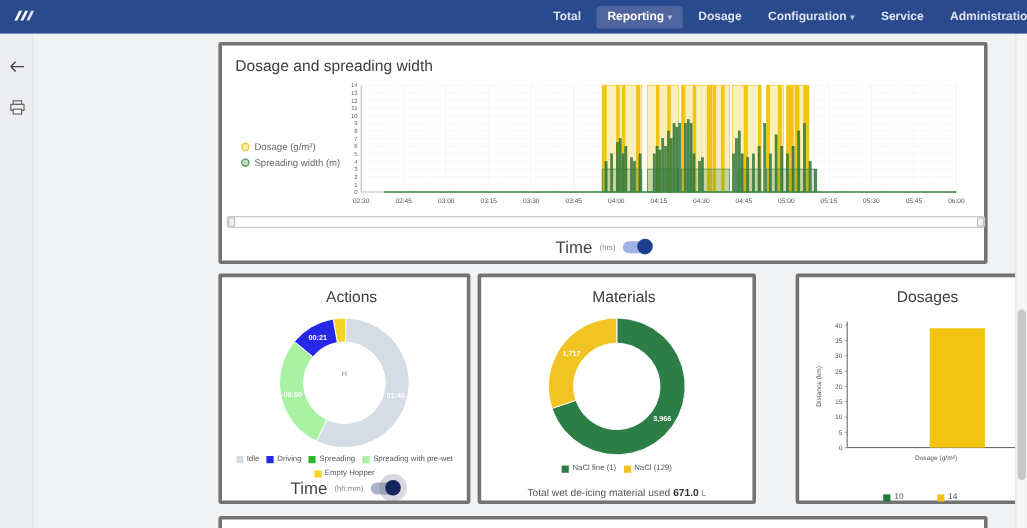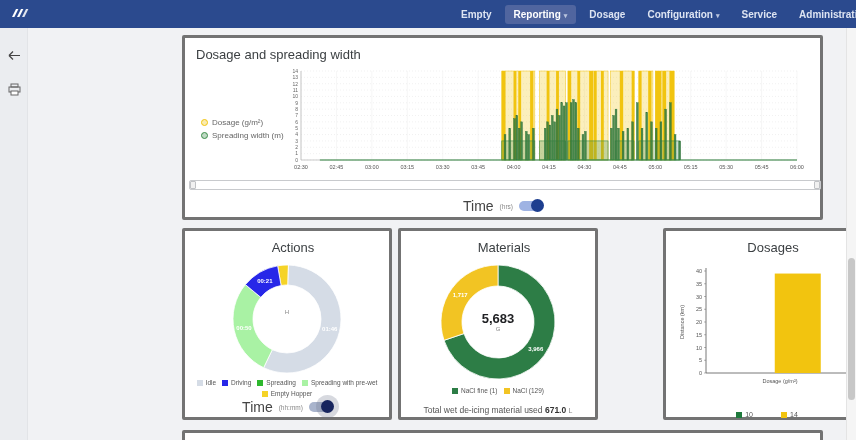--- a/index.html
+++ b/index.html
@@ -17,21 +17,21 @@
 
   
   .sidebar { position:absolute; top:28px; left:0; width:28px; height:412px; background:#ebedf0; border-right:1px solid #e2e4e7; }
   .sidebar .icon-btn { width:28px; height:26px; display:flex; align-items:center; justify-content:center; cursor:pointer; }
   .sidebar .icon-btn:first-child { margin-top:14px; margin-bottom:8px; }
 
   
   .card { position:absolute; background:#fff; border:3px solid #737373; border-radius:2px; }
   #card-timeline { left:182px; top:35px; width:641px; height:185px; }
   #card-actions  { left:182px; top:228px; width:210px; height:192px; }
-  #card-materials{ left:398px; top:228px; width:200px; height:192px; }
+  #card-materials{ left:398px; top:228px; width:232px; height:192px; }
   #card-dosages  { left:615px; top:228px; width:208px; height:192px;margin-left:48px; }
   #card-bottom   { left:182px; top:430px; width:641px; height:18px; }
 
   .card-title { font-size:13px; color:#3c4043; padding:9px 0 0 11px; }
   .card-title.center { text-align:center; padding-left:12px; }
 
   
   .tl-legend { position:absolute; left:16px; top:80px; font-size:8px; color:#666; }
   .tl-legend .row { display:flex; align-items:center; margin-bottom:4px; cursor:pointer; }
   .dot { width:7px; height:7px; border-radius:50%; margin-right:4px; display:inline-block; }
@@ -74,21 +74,21 @@
 
 <div class="navbar">
   <svg class="logo" viewBox="0 0 26 16">
     <g fill="#ffffff">
       <polygon points="3,11 7,3 9.4,3 5.4,11"></polygon>
       <polygon points="8,11 12,3 14.4,3 10.4,11"></polygon>
       <polygon points="13,11 17,3 19.4,3 15.4,11" opacity="0.85"></polygon>
     </g>
   </svg>
   <div class="nav-items" id="nav-items">
-      <div class="nav-item">Empty</div>
+      <div class="nav-item">Total</div>
       <div class="nav-item active">Reporting<span class="nav-caret">▾</span></div>
       <div class="nav-item">Dosage</div>
       <div class="nav-item">Configuration<span class="nav-caret">▾</span></div>
       <div class="nav-item">Service</div>
       <div class="nav-item">Administration</div>
     </div>
   <div class="nav-overflow">⌄</div>
 </div>
 
 <div class="sidebar">
@@ -314,24 +314,20 @@
 <div class="card" id="card-materials">
   <div class="card-title center">Materials</div>
   <div class="donut-wrap" style="top:32px;">
     <svg id="materials-donut" width="118" height="118">
         <path d="M59,2 A57,57 0 1 1 5.030260130131808,77.33758921938104 L24.91384850324114,70.58163529645118 A36,36 0 1 0 59,23 Z" fill="#2d7d46" stroke="#fff" stroke-width="0.8"></path>
         <text x="96.80126962148955" y="88.07977132479982" font-size="6" fill="#fff" font-weight="bold" text-anchor="middle">3,966</text>
         <path d="M5.030260130131808,77.33758921938104 A57,57 0 0 1 58.999999999999986,2 L58.99999999999999,23 A36,36 0 0 0 24.91384850324114,70.58163529645118 Z" fill="#f2c423" stroke="#fff" stroke-width="0.8"></path>
         <text x="21.198730378510433" y="33.92022867520019" font-size="6" fill="#fff" font-weight="bold" text-anchor="middle">1,717</text>
       </svg>
   </div>
-  <div class="donut-center" style="top:80px;">
-    <div class="val">5,683</div>
-    <div class="unit">G</div>
-  </div>
   <div class="mini-legend" style="top:155px;" id="materials-legend">
       <div><span class="item">
           <span class="sq" style="background: rgb(45, 125, 70);"></span>
           <span>NaCl fine (1)</span>
         </span><span class="item">
           <span class="sq" style="background: rgb(242, 196, 35);"></span>
           <span>NaCl (129)</span>
         </span></div>
     </div>
   <div class="mat-footer">

